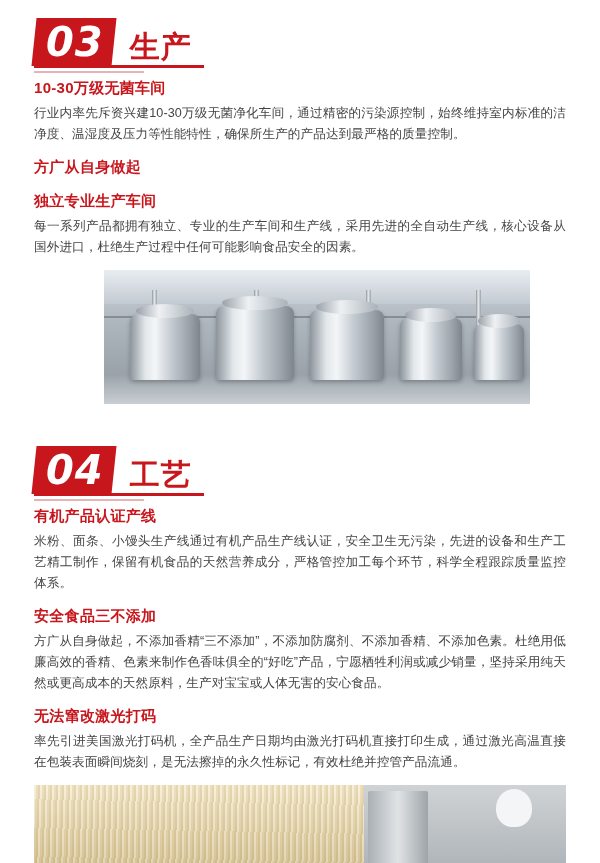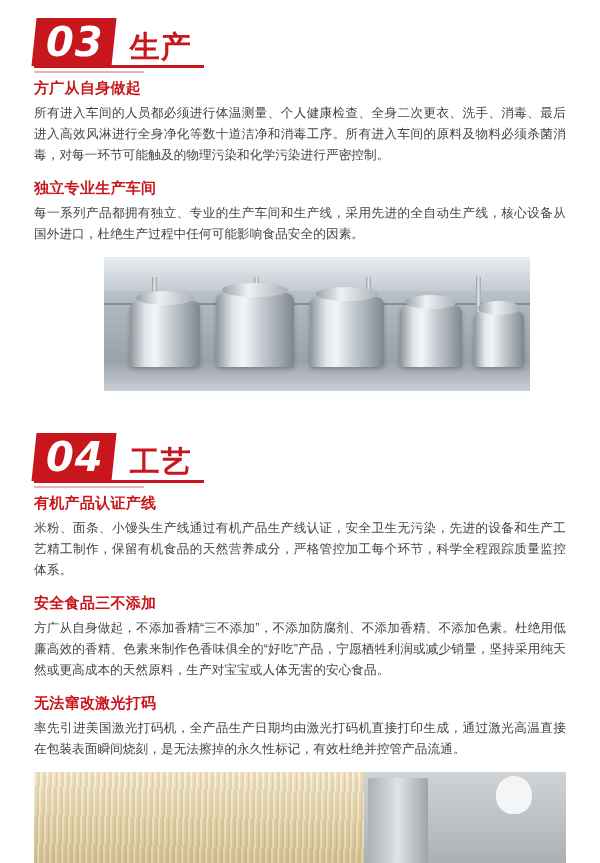--- a/index.html
+++ b/index.html
@@ -218,24 +218,27 @@
 
   <div class="section-head">
     <div class="num-badge">
       <span>03</span>
     </div>
     <div class="head-cn">生产</div>
     <div class="head-underline"></div>
     <div class="head-underline-thin"></div>
   </div>
 
+  <div class="block">
+    <div class="block-title">10-30万级无菌车间</div>
+    <div class="block-body">行业内率先斥资兴建10-30万级无菌净化车间，通过精密的污染源控制，始终维持室内标准的洁净度、温湿度及压力等性能特性，确保所生产的产品达到最严格的质量控制。</div>
+  </div>
 
   <div class="block">
     <div class="block-title">方广从自身做起</div>
-    <div class="block-body">所有进入车间的人员都必须进行体温测量、个人健康检查、全身二次更衣、洗手、消毒、最后进入高效风淋进行全身净化等数十道洁净和消毒工序。所有进入车间的原料及物料必须杀菌消毒，对每一环节可能触及的物理污染和化学污染进行严密控制。</div>
   </div>
 
   <div class="block">
     <div class="block-title">独立专业生产车间</div>
     <div class="block-body">每一系列产品都拥有独立、专业的生产车间和生产线，采用先进的全自动生产线，核心设备从国外进口，杜绝生产过程中任何可能影响食品安全的因素。</div>
   </div>
 
   <div class="photo p1">
     <div class="tank-scene">
       <div class="ceiling"></div>

